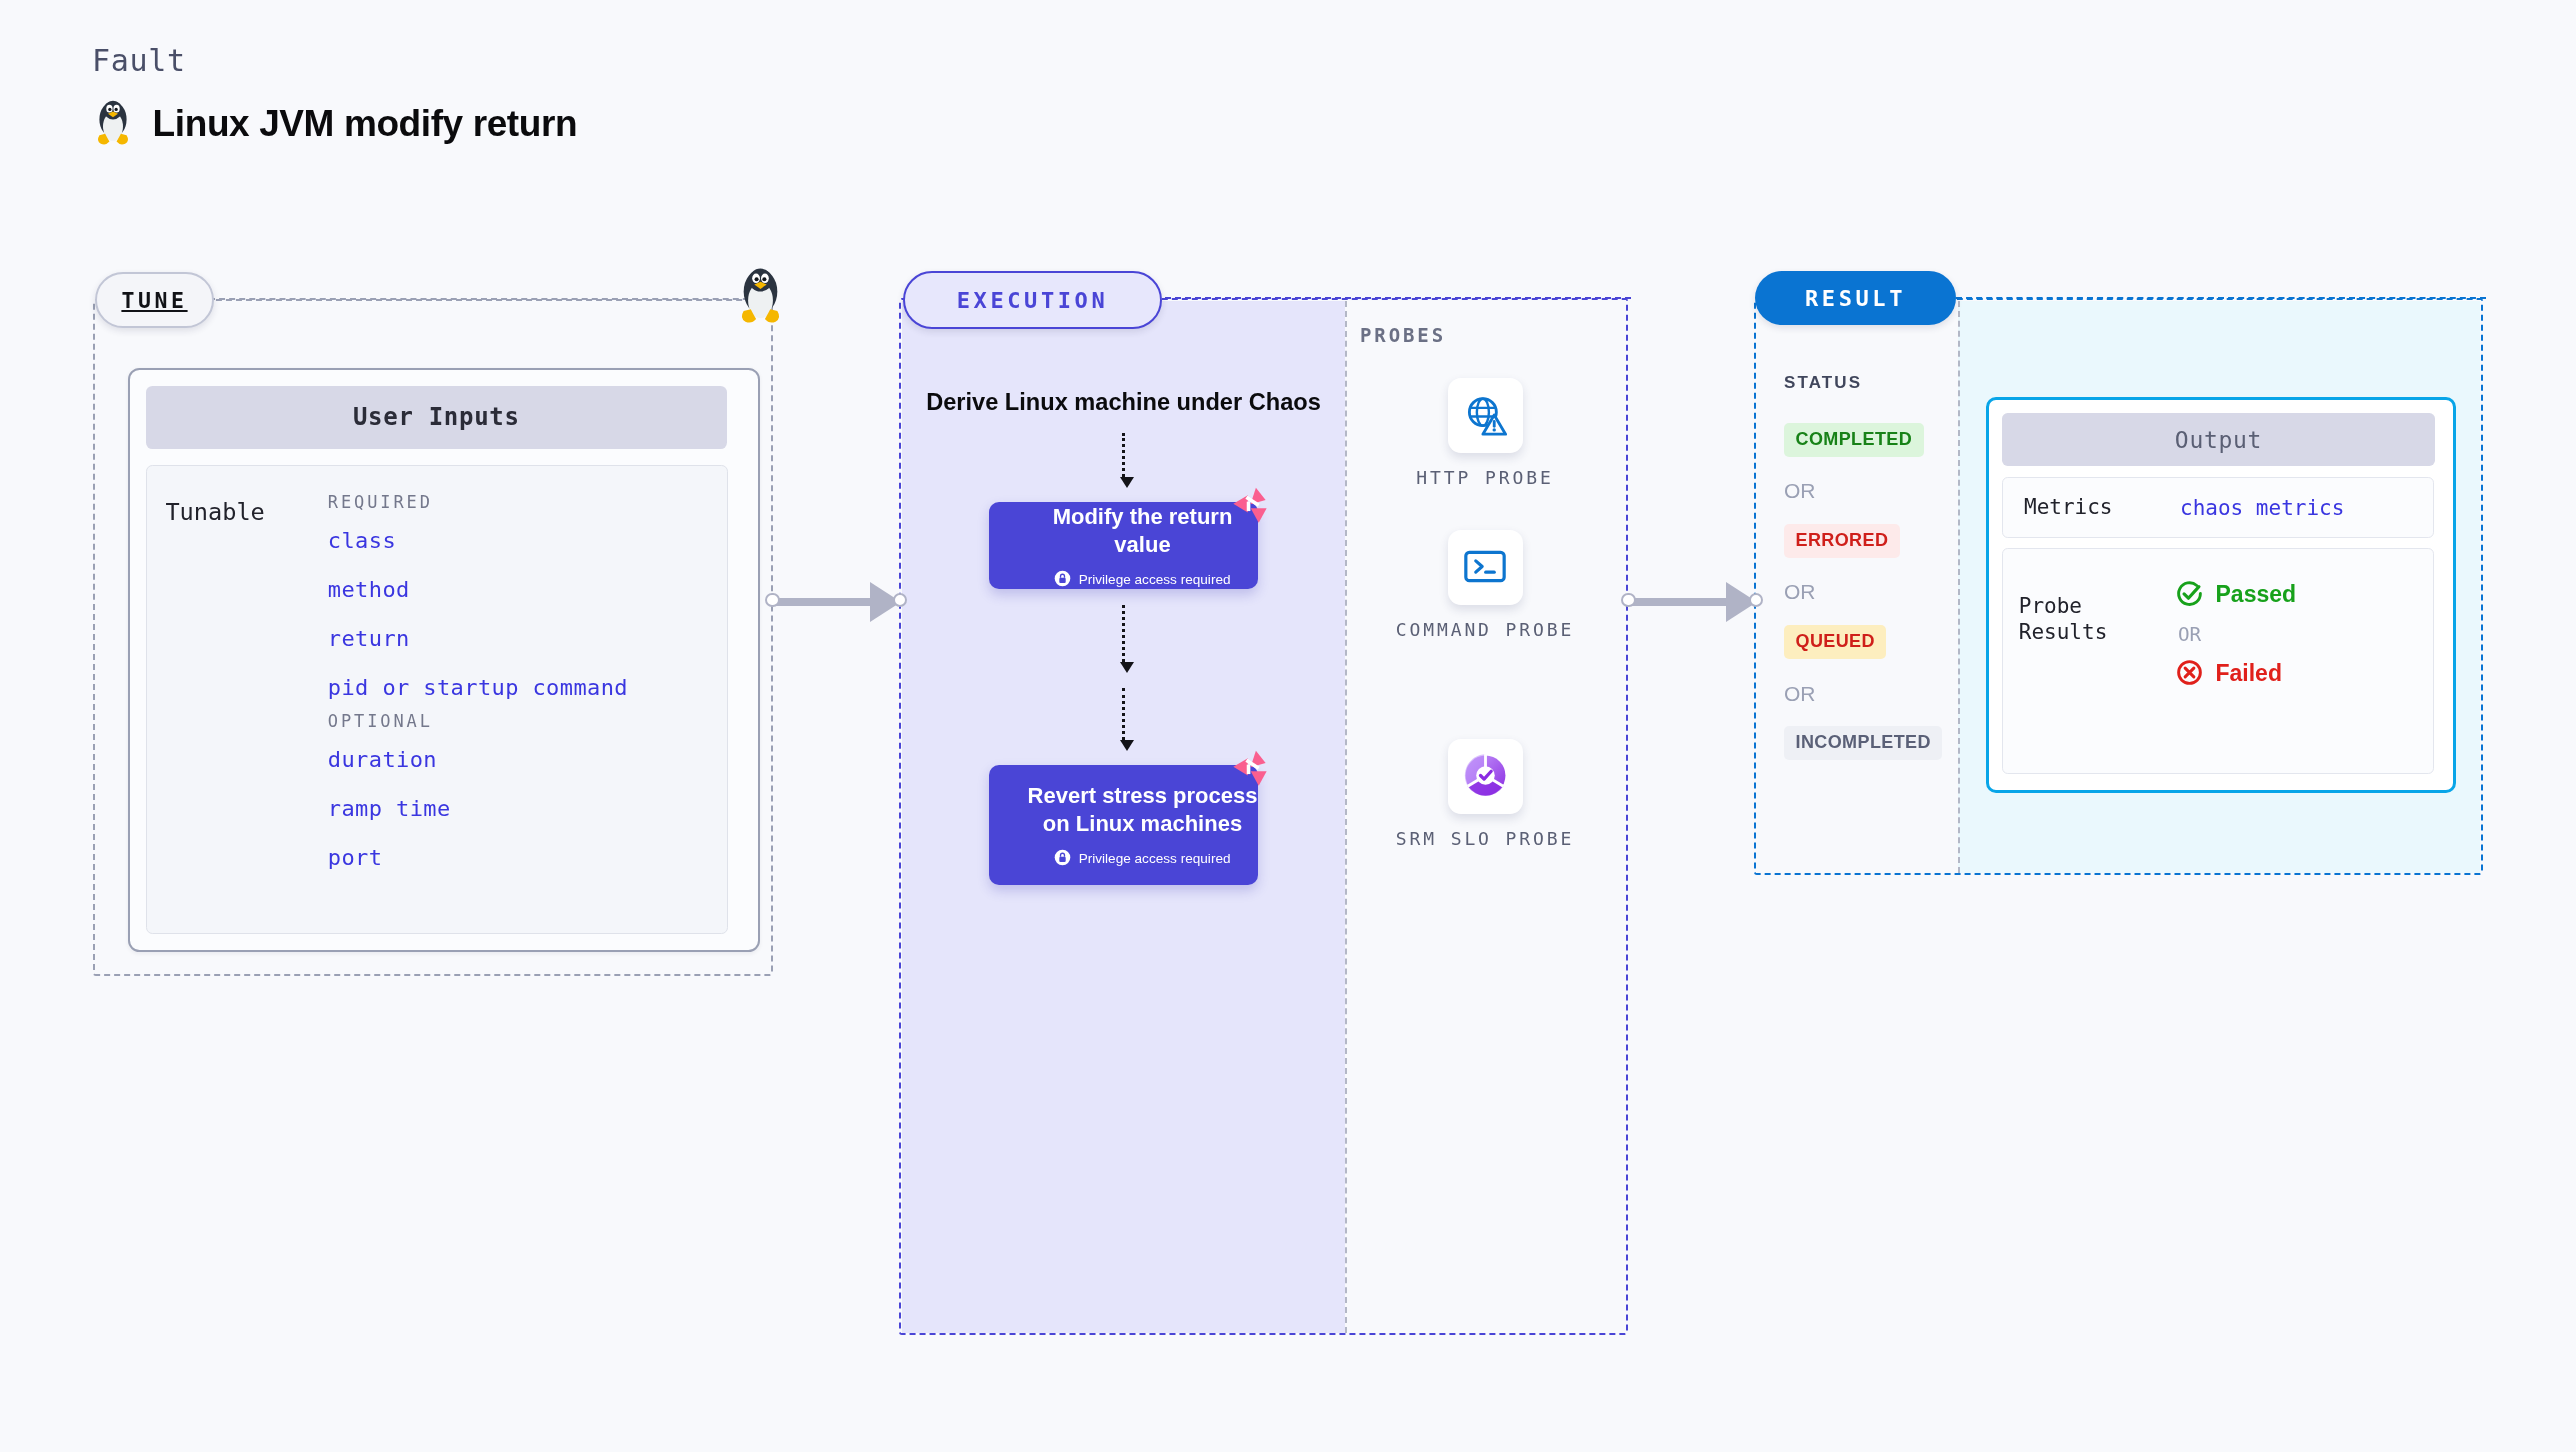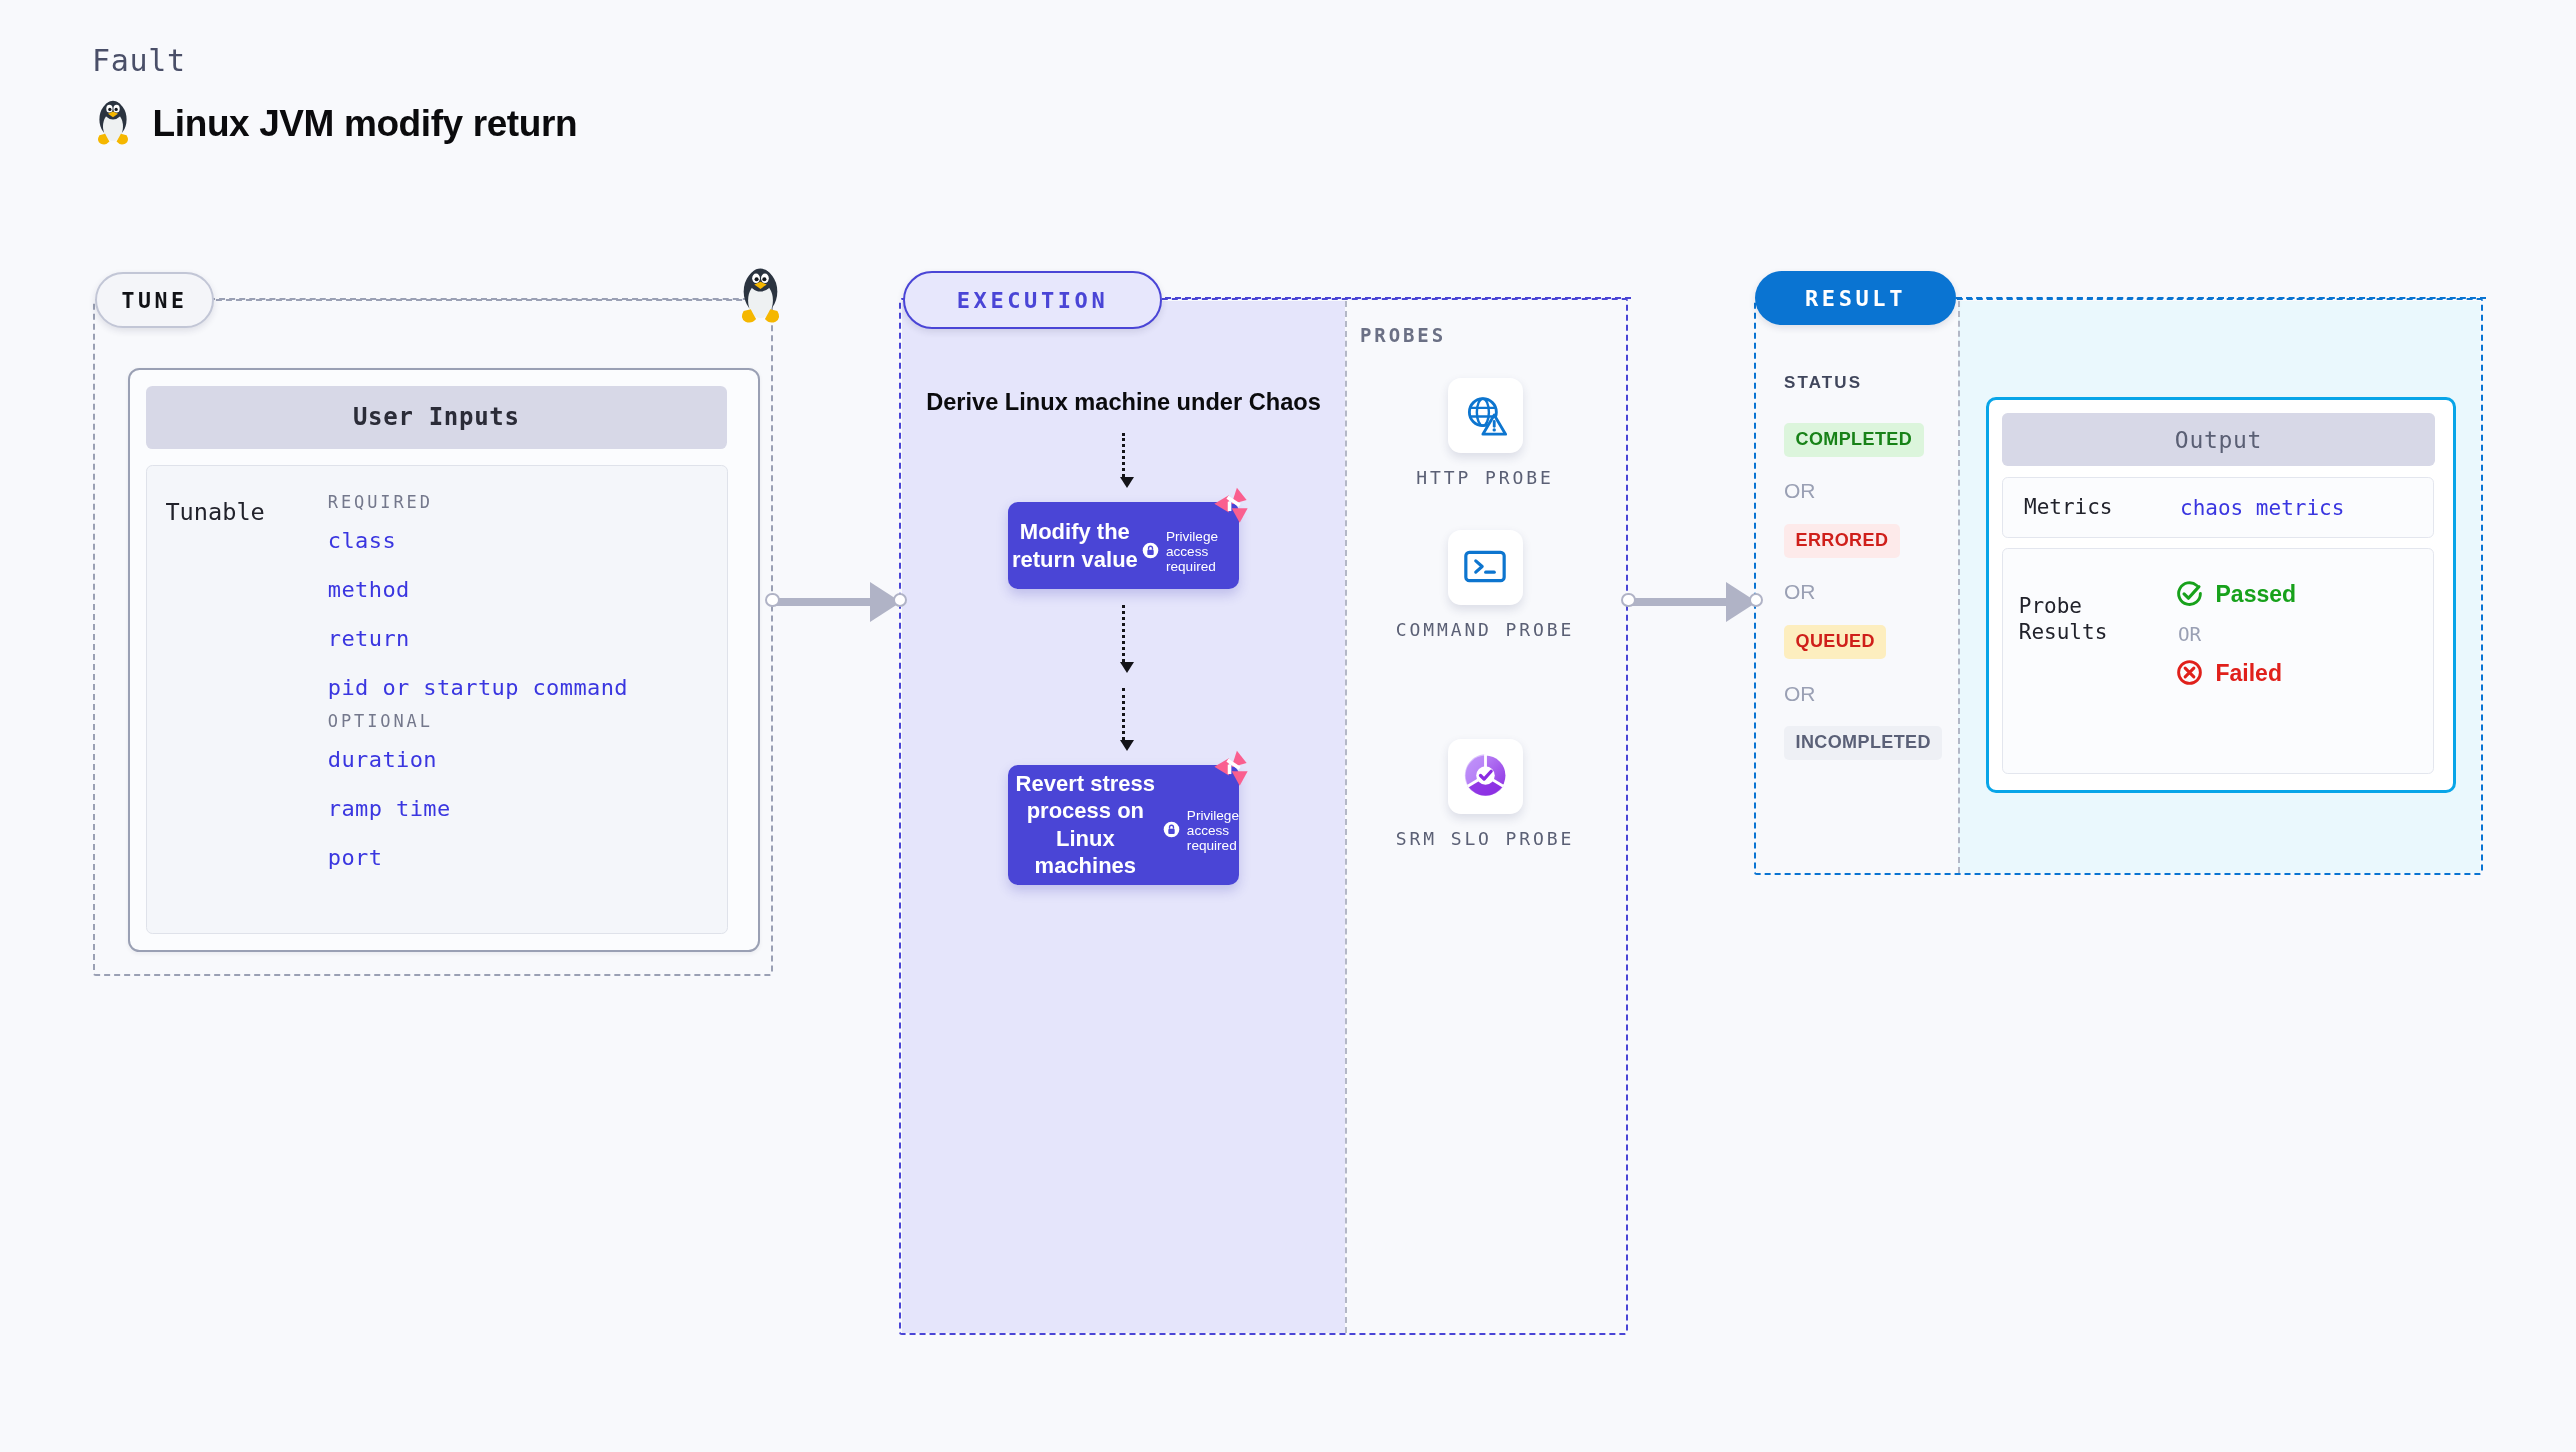--- a/index.html
+++ b/index.html
@@ -23,21 +23,21 @@
 
   
   .stage-pill{
     position:absolute;display:flex;align-items:center;justify-content:center;
     border-radius:29px;box-shadow:0 2.9px 7.2px rgba(30,30,70,.12);
     font-family:"DejaVu Sans Mono","Liberation Mono",monospace;
     font-weight:bold;letter-spacing:3.6px;z-index:12;
   }
   #tune-pill{
     left:95px;top:272px;width:115px;height:52px;
-    background:#f4f5f9;border:2.1px solid #c2c6d6;color:#111217;font-size:21.5px;
+    background:#f4f5f9;border:2.1px solid #c2c6d6;color:#111217;font-size:21.5px;text-decoration:underline;
   }
   #execution-pill{
     left:903px;top:271px;width:255px;height:54px;
     background:#e7e7fc;border:2.9px solid #4a45d6;color:#4a45d6;font-size:22px;
   }
   #result-pill{
     left:1755px;top:271px;width:201px;height:54px;
     background:#0a74d2;border:none;color:#ffffff;font-size:22px;
   }
 
@@ -119,22 +119,23 @@
   }
   .dotted-arrow .head{
     width:0;height:0;margin:0 auto;
     border-left:7.2px solid transparent;border-right:7.2px solid transparent;
     border-top:11.5px solid #131318;
   }
 
   .action-card{
     position:relative;margin:16px auto;background:#4a45d6;border-radius:10px;
     box-shadow:0 5.7px 11.5px rgba(60,55,180,.22);
-    display:flex;flex-direction:row;align-items:center;justify-content:center;
+    display:flex;flex-direction:column;align-items:center;justify-content:center;
     color:#ffffff;
+    padding-left:38px;
   }
   .action-title{font-size:22px;font-weight:bold;line-height:1.25;text-align:center;}
   .priv-row{display:flex;align-items:center;gap:7.2px;margin-top:11.5px;}
   .priv-text{font-size:13.6px;color:#ffffff;}
   .chaos-mark{position:absolute;right:-13px;top:-17px;width:42px;height:42px;}
 
   .clock-icon{display:block;margin:0 auto;}
 
   
   .probe{position:absolute;width:280px;text-align:center;}

